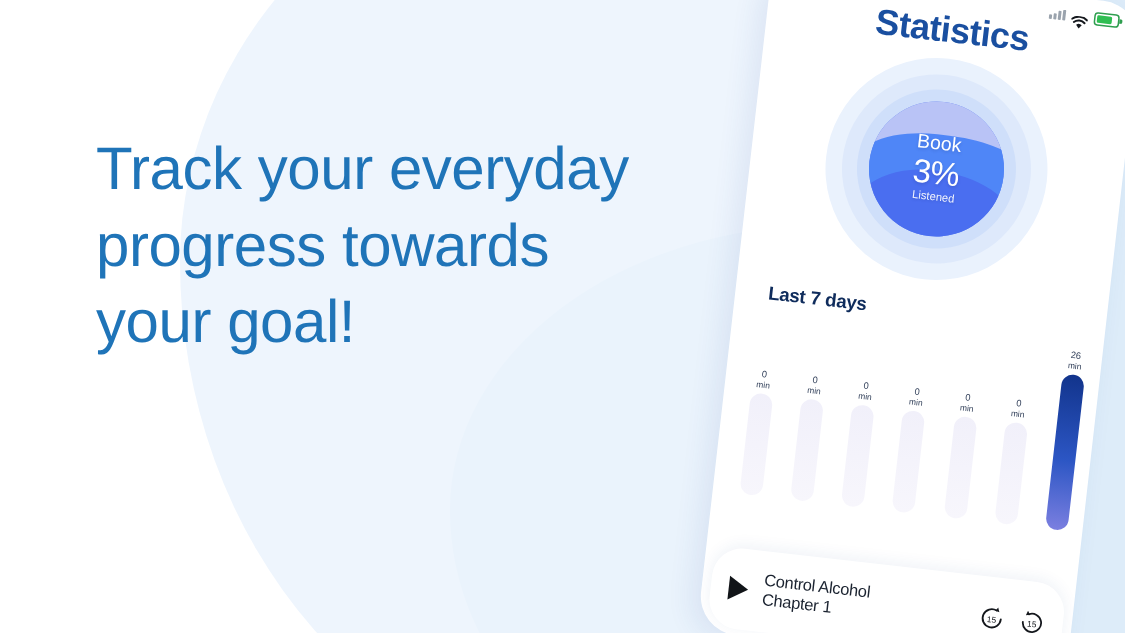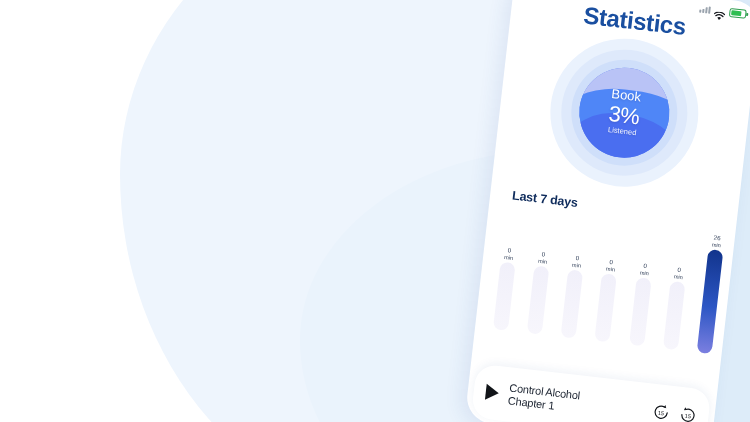--- a/index.html
+++ b/index.html
@@ -176,20 +176,23 @@
 </head>
 <body>
 
 <div id="stage">
 
   <div class="bg-right"></div>
   <div class="bg-right-soft"></div>
   <div class="bg-blob"></div>
   <div class="bg-blob2"></div>
 
+  <div class="headline">Track your everyday
+progress towards
+your goal!</div>
 
   <div class="phone">
     <div class="phone-screen">
 
       <div class="statusbar">
         <span class="sb-signal">
           <i></i>
             <i></i>
             <i></i>
             <i></i>

